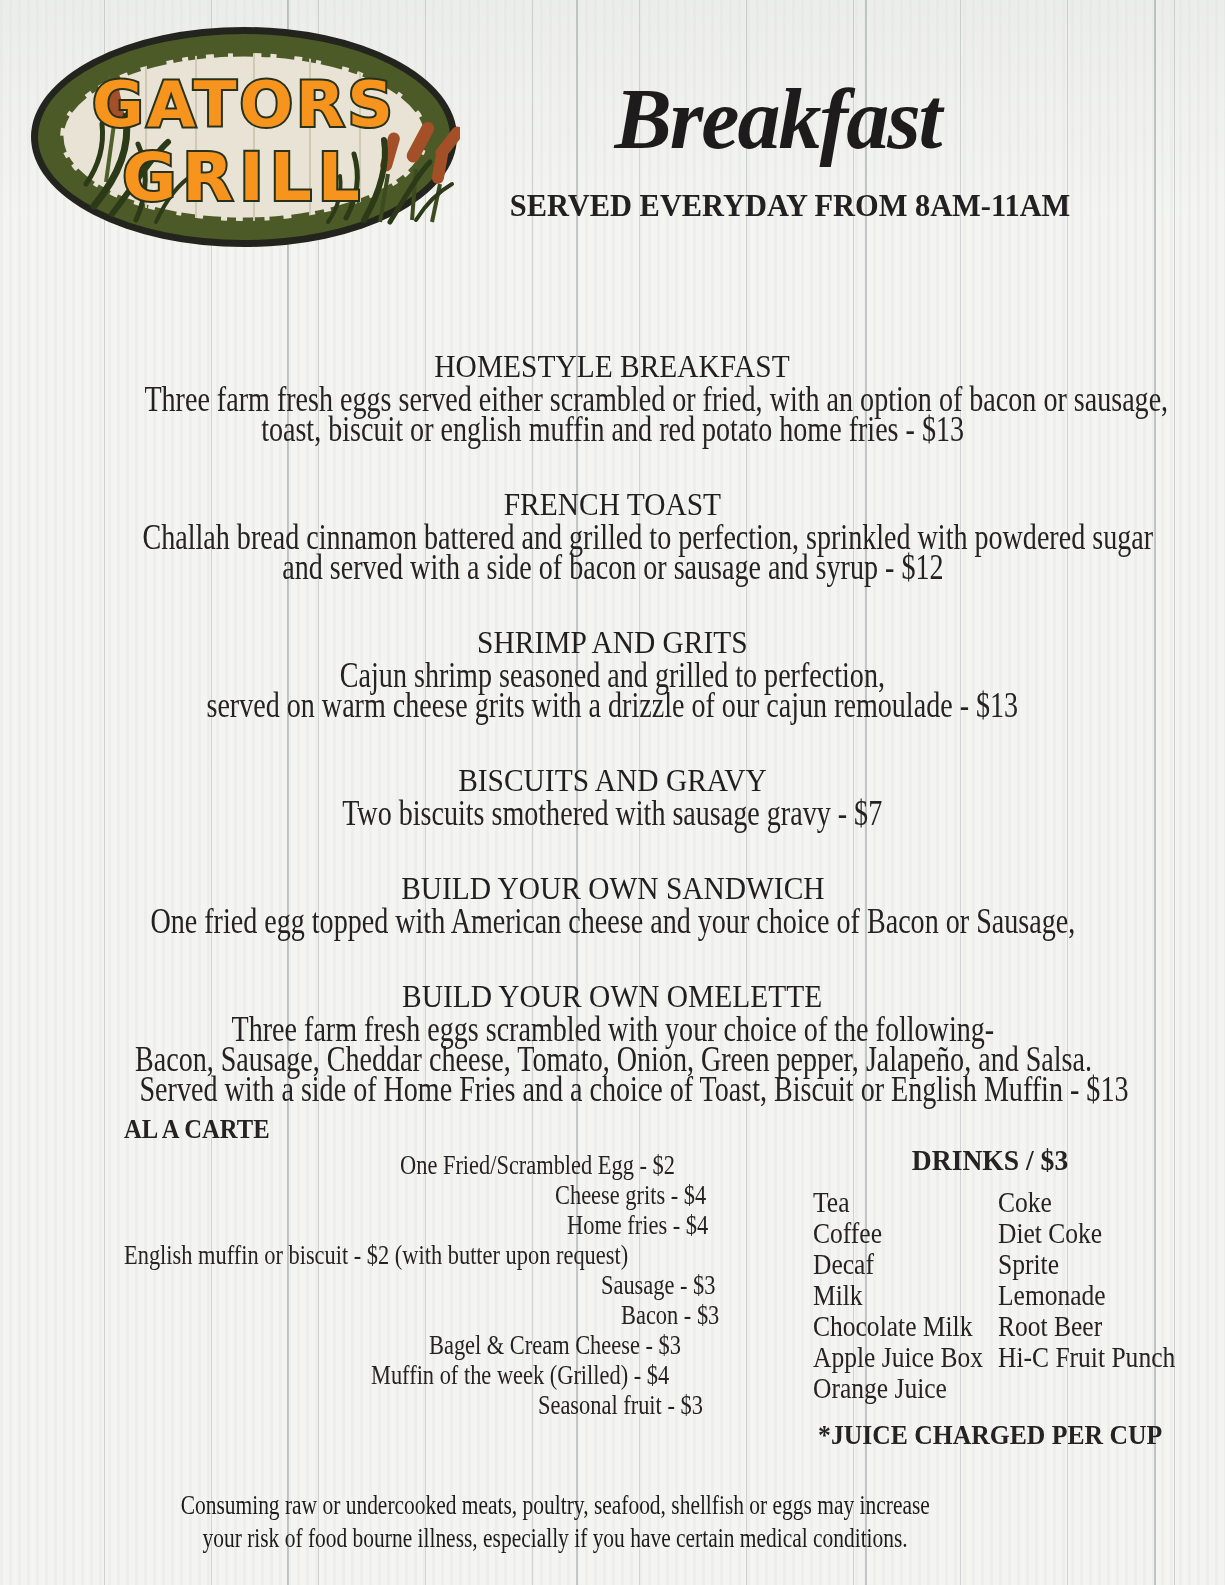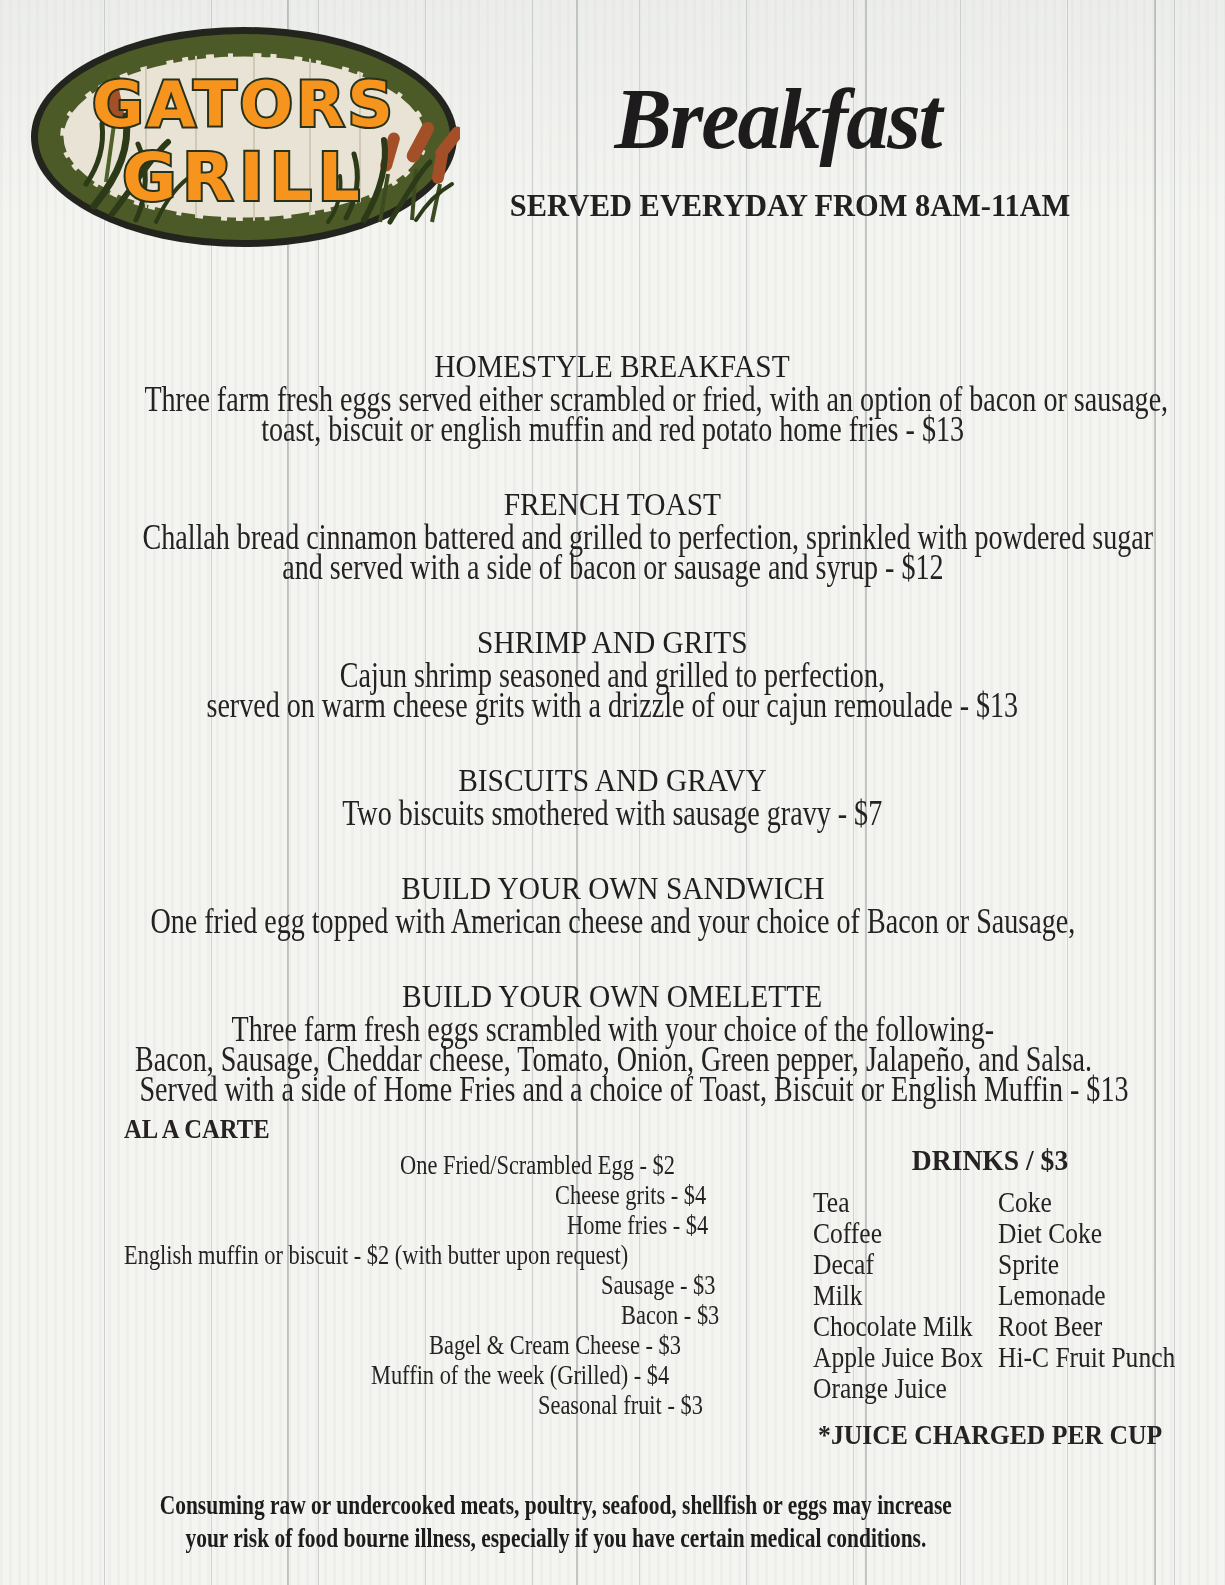--- a/index.html
+++ b/index.html
@@ -39,21 +39,21 @@
 
   .drinks{position:absolute;left:785px;top:1106px;width:410px;}
   .drinks-title{text-align:center;font-weight:bold;font-size:30px;line-height:34px;margin-top:37px;}
   .drinks-cols{display:flex;margin-top:10px;padding-left:28px;}
   .drinks-col1{width:185px;}
   .drinks-col2{flex:1;}
   .drink-item{font-size:29px;line-height:31px;}
   .drinks-note{margin-top:16px;text-align:center;font-weight:bold;font-size:27px;}
 
   .footer{position:absolute;left:0;top:1488px;width:1111px;text-align:center;
-          font-weight:bold;font-size:27.5px;line-height:33px;color:#1d1b1c;}
+          font-weight:normal;font-size:27.5px;line-height:33px;color:#1d1b1c;}
 </style>
 </head>
 <body>
 
 <div class="page">
 
   <svg class="logo" viewBox="0 0 432 226" aria-hidden="true">
     <ellipse cx="216" cy="113" rx="213" ry="110" fill="#23241e"></ellipse>
     <ellipse cx="216" cy="113" rx="206" ry="103" fill="#4c5a27"></ellipse>
     <ellipse cx="216" cy="113" rx="184" ry="84" fill="#e8e3d4" stroke="#4c5a27" stroke-width="7" stroke-dasharray="14 5 22 7 9 6 18 8"></ellipse>

